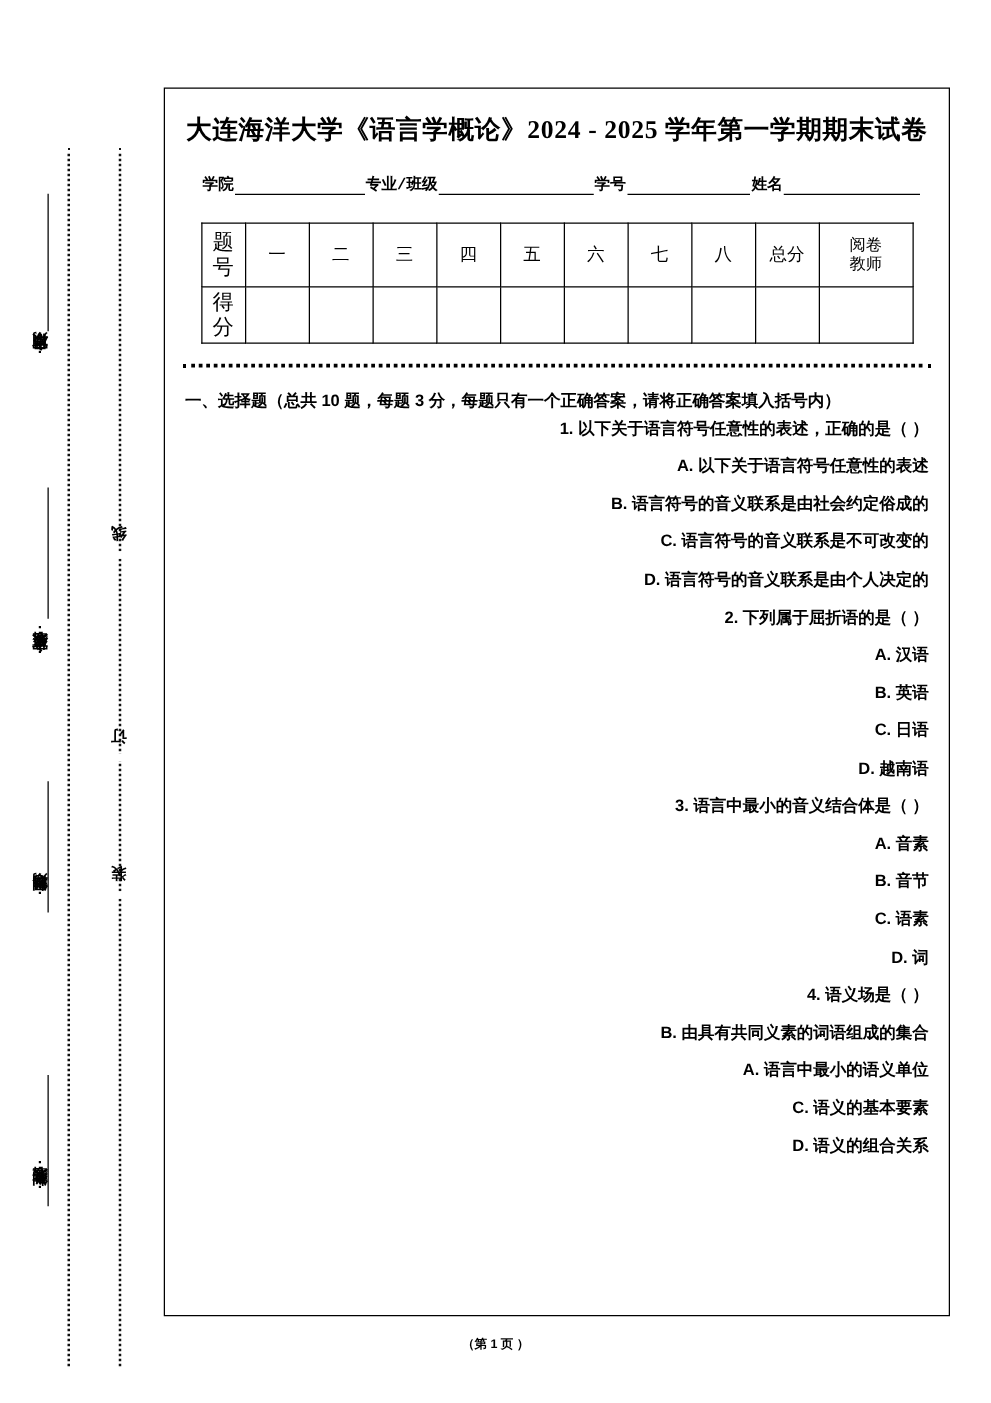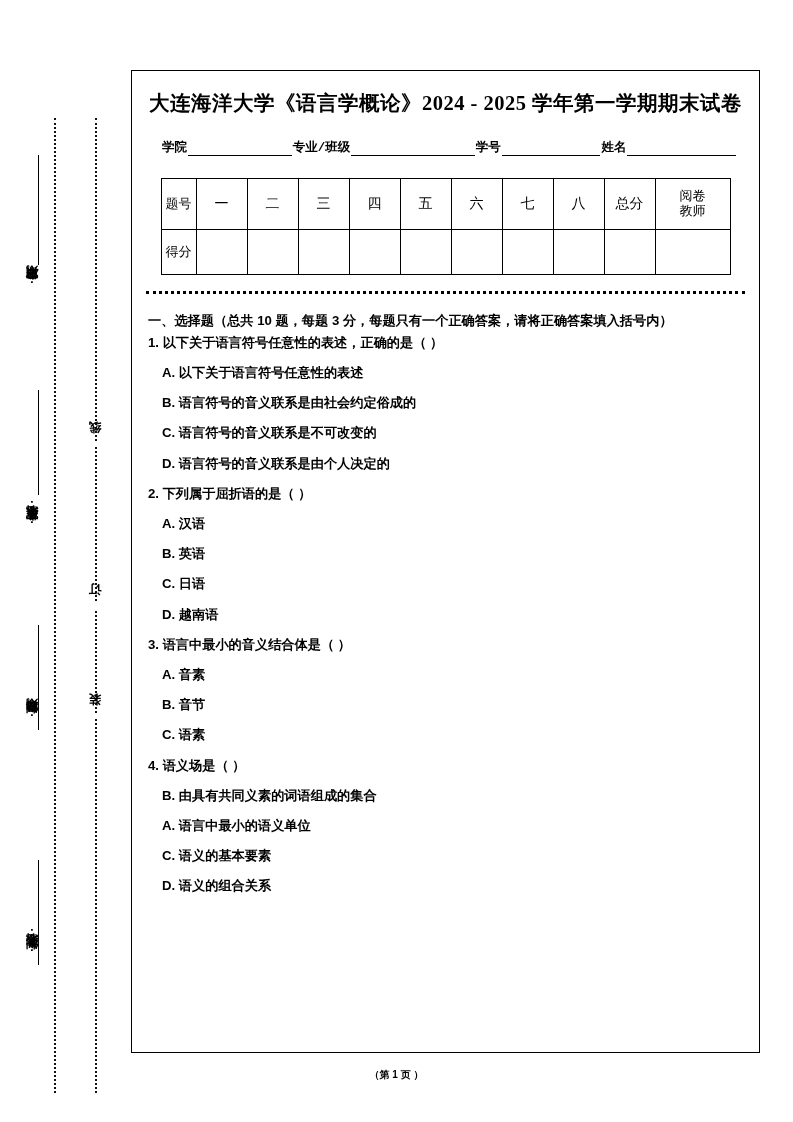--- a/index.html
+++ b/index.html
@@ -127,21 +127,21 @@
     font-family: "Liberation Serif", "DejaVu Serif", serif;
     height: 26px;
   }
   table.score td.hdr2 {
     font-size: 13px;
     line-height: 1.15;
     padding: 2px 0;
   }
   table.score td.stub {
     width: 32px;
-    font-size: 13px;
+    font-size: 17px;
     line-height: 1.15;
   }
   table.score td.marker { width: 74px; }
   table.score tr.row-head td { height: 46px; }
   table.score tr.row-score td { height: 42px; }
 
   
   .hdots {
     margin: 16px 14px 0 14px;
     border-top: 3px dotted #000;
@@ -156,20 +156,21 @@
     font-weight: bold;
   }
   .section-head {
     line-height: 1.95;
     margin-bottom: 2px;
   }
   .qline {
     line-height: 1.0;
     margin: 0 0 17px 0;
     white-space: nowrap;
+    text-align: right;
   }
   .qline.opt { padding-left: 14px; }
 
   
   .footer {
     position: absolute;
     left: 0;
     top: 1068px;
     width: 793px;
     text-align: center;
@@ -268,20 +269,21 @@
     <div class="qline">2.  下列属于屈折语的是（   ）</div>
     <div class="qline opt">A.  汉语</div>
     <div class="qline opt">B.  英语</div>
     <div class="qline opt">C.  日语</div>
     <div class="qline opt">D.  越南语</div>
 
     <div class="qline">3.  语言中最小的音义结合体是（   ）</div>
     <div class="qline opt">A.  音素</div>
     <div class="qline opt">B.  音节</div>
     <div class="qline opt">C.  语素</div>
+    <div class="qline opt">D.  词</div>
 
     <div class="qline">4.  语义场是（   ）</div>
     <div class="qline opt">B.  由具有共同义素的词语组成的集合</div>
     <div class="qline opt">A.  语言中最小的语义单位</div>
     <div class="qline opt">C.  语义的基本要素</div>
     <div class="qline opt">D.  语义的组合关系</div>
 
   </div>
 </div>
 

